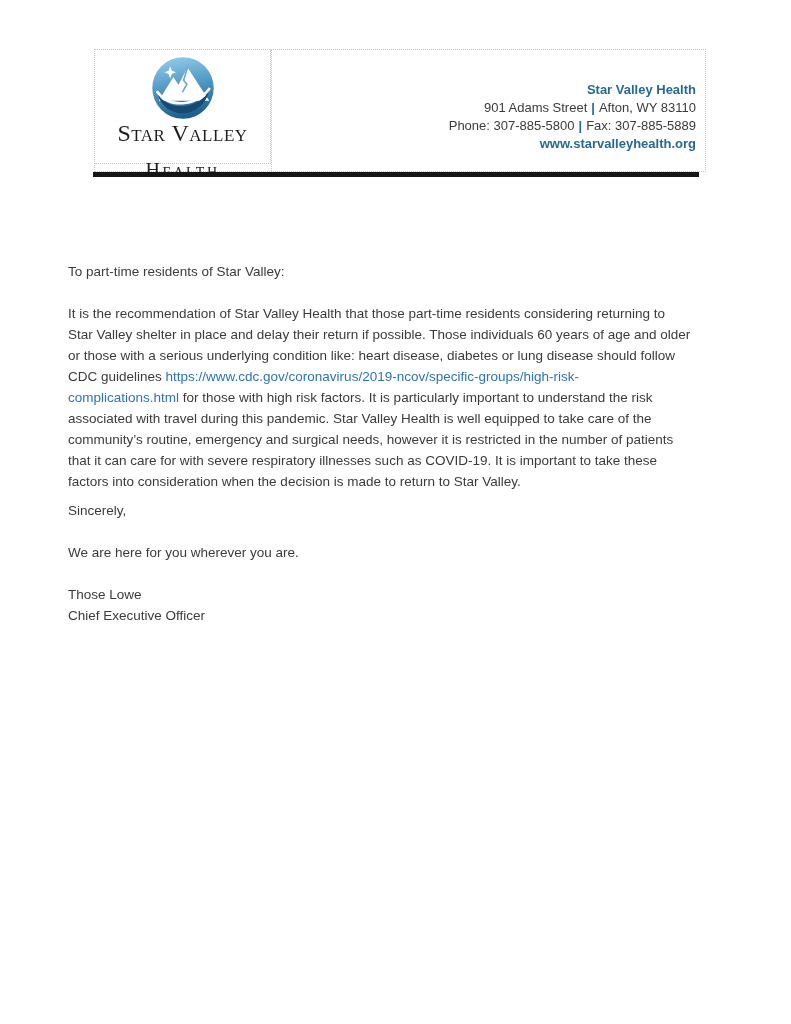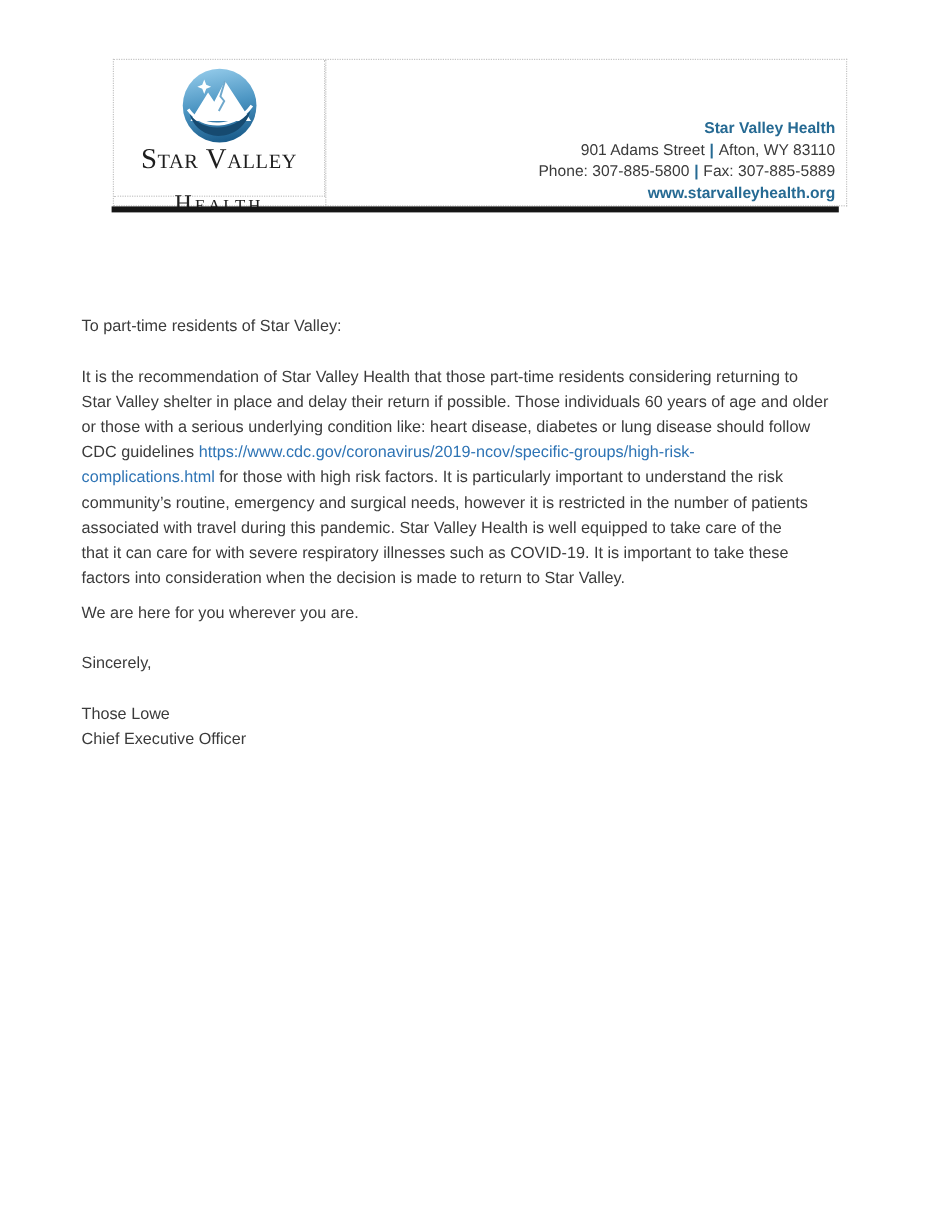--- a/index.html
+++ b/index.html
@@ -33,21 +33,21 @@
   .wordmark{
     font-family:"Liberation Serif",serif;
     font-variant:small-caps;
     color:var(--logo-text,#1E1E1E);
     line-height:1;
   }
   .wordmark-line1{font-size:24px;letter-spacing:0.5px;margin-top:1px;}
   .wordmark-line2{font-size:20px;letter-spacing:2.5px;margin-top:15px;}
 
   .contact-cell{
-    position:absolute;left:177px;top:17px;right:0;height:121px;
+    position:absolute;left:177px;top:0;right:0;height:121px;
     padding:31px 9px 0 0;
     box-sizing:border-box;
     text-align:right;
     font-size:13px;
     line-height:18px;
     color:var(--body-text,#3B3B3B);
   }
   .brand{color:var(--brand-blue,#266A93);font-weight:bold;}
   .sep{color:var(--brand-blue,#266A93);font-weight:bold;margin:0 4px;}
 
@@ -119,26 +119,26 @@
   <div class="header-rule"></div>
 
   <div class="letter-body">
     <div class="line salutation">To part-time residents of Star Valley:</div>
     <div class="paragraph">
         <div class="line"><span>It is the recommendation of Star Valley Health that those part-time residents considering returning to</span></div>
         <div class="line"><span>Star Valley shelter in place and delay their return if possible. Those individuals 60 years of age and older</span></div>
         <div class="line"><span>or those with a serious underlying condition like: heart disease, diabetes or lung disease should follow</span></div>
         <div class="line"><span>CDC guidelines </span><a class="doc-link">https://www.cdc.gov/coronavirus/2019-ncov/specific-groups/high-risk-</a></div>
         <div class="line"><a class="doc-link">complications.html</a><span> for those with high risk factors. It is particularly important to understand the risk</span></div>
+        <div class="line"><span>associated with travel during this pandemic. Star Valley Health is well equipped to take care of the</span></div>
         <div class="line"><span>community’s routine, emergency and surgical needs, however it is restricted in the number of patients</span></div>
-        <div class="line"><span>associated with travel during this pandemic. Star Valley Health is well equipped to take care of the</span></div>
         <div class="line"><span>that it can care for with severe respiratory illnesses such as COVID-19. It is important to take these</span></div>
         <div class="line"><span>factors into consideration when the decision is made to return to Star Valley.</span></div>
       </div>
+    <div class="line signoff">Sincerely,</div>
     <div class="line closing">We are here for you wherever you are.</div>
-    <div class="line signoff">Sincerely,</div>
     <div class="signature-block">
       <div class="line">Those Lowe</div>
       <div class="line">Chief Executive Officer</div>
     </div>
   </div>
 
 </div>
 
 </body></html>

